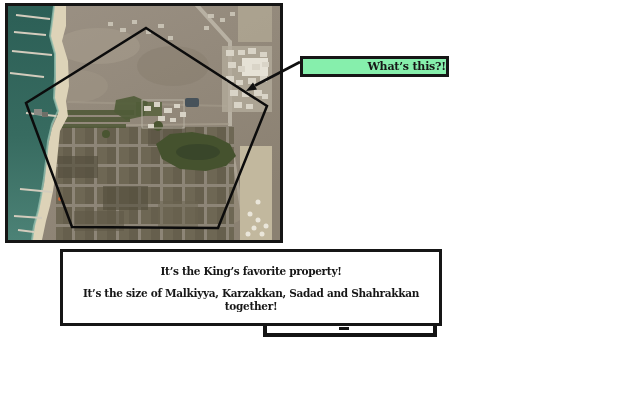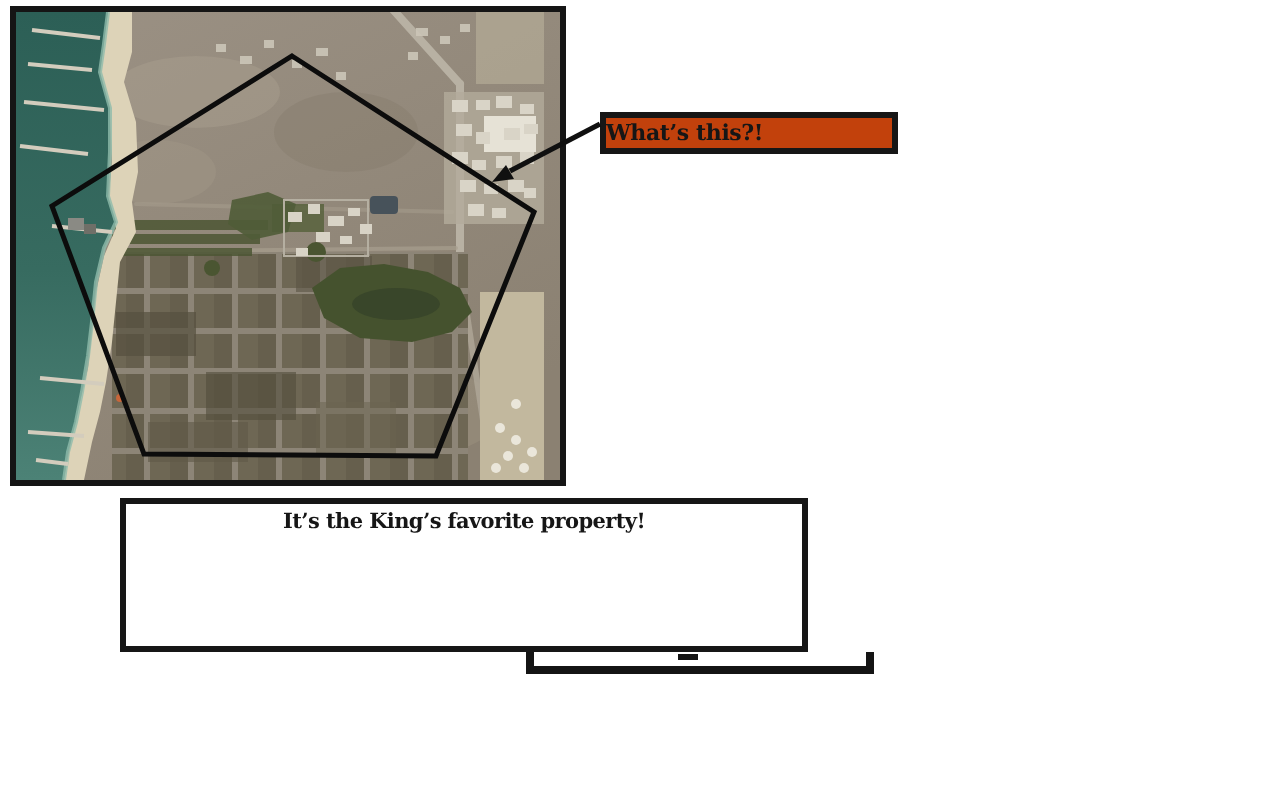--- a/index.html
+++ b/index.html
@@ -6,30 +6,30 @@
   .stage{position:relative;width:640px;height:400px;background:#ffffff;overflow:hidden;
          font-family:"DejaVu Serif", serif;}
 
   
   .map{position:absolute;left:5px;top:3px;width:272px;height:234px;
        border:3px solid #151515;background:#948a7c;}
   .map svg{display:block;}
 
   
   .callout{position:absolute;left:300px;top:56px;width:149px;height:21px;
-           box-sizing:border-box;border:3px solid #161616;background:#c2410c;
-           display:flex;align-items:center;justify-content:flex-start;}
+           box-sizing:border-box;border:3px solid #161616;background:#86efac;
+           display:flex;align-items:center;justify-content:flex-end;}
   .callout span{font-weight:bold;font-size:11px;color:#161616;letter-spacing:-0.2px;}
 
   .arrow-svg{position:absolute;left:240px;top:52px;width:70px;height:46px;z-index:5;}
 
   
-  .infobox{position:absolute;left:60px;top:249px;width:344px;height:77px;
+  .infobox{position:absolute;left:60px;top:249px;width:382px;height:77px;
            box-sizing:border-box;border:3px solid #161616;background:#fff;
-           text-align:center;color:#161616;padding-top:3px;overflow:hidden;}
+           text-align:center;color:#161616;padding-top:13px;overflow:hidden;}
   .infobox p{margin:0;font-weight:bold;font-size:10.5px;line-height:13px;letter-spacing:-0.3px;}
   .infobox p + p{margin-top:9px;}
 
   
   .pseg{position:absolute;background:#141414;}
   .pseg.bar  {left:263px;top:333px;width:174px;height:4px;}
   .pseg.tickl{left:263px;top:326px;width:4px;height:11px;}
   .pseg.tickr{left:433px;top:326px;width:4px;height:11px;}
   .pseg.dash {left:339px;top:327px;width:10px;height:3px;}
 </style>
@@ -192,20 +192,21 @@
     <line x1="60" y1="10" x2="15" y2="33.5" stroke="#101010" stroke-width="2.6"></line>
     <polygon points="6,39 13,30.5 17,37.5" fill="#101010"></polygon>
   </svg>
 
   <div class="callout">
     <span>What’s this?!</span>
   </div>
 
   <div class="infobox">
     <p>It’s the King’s favorite property!</p>
+    <p>It’s the size of Malkiyya, Karzakkan, Sadad and Shahrakkan together!</p>
   </div>
 
   <div class="pseg bar"></div>
   <div class="pseg tickl"></div>
   <div class="pseg tickr"></div>
   <div class="pseg dash"></div>
 
 </div>
 
 </body></html>

